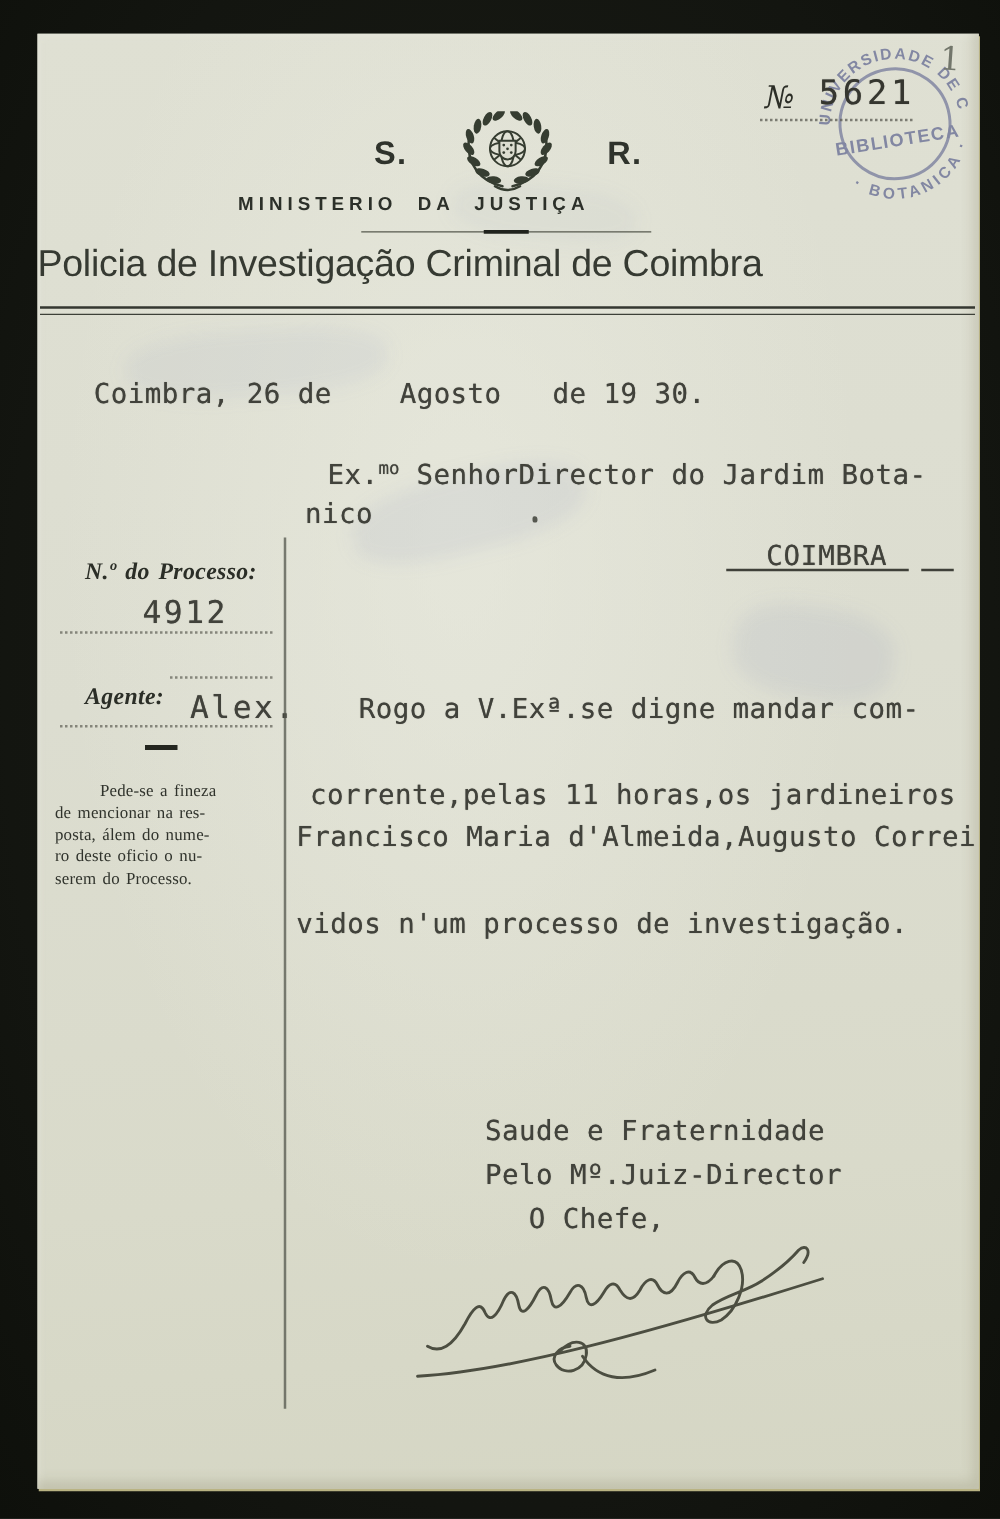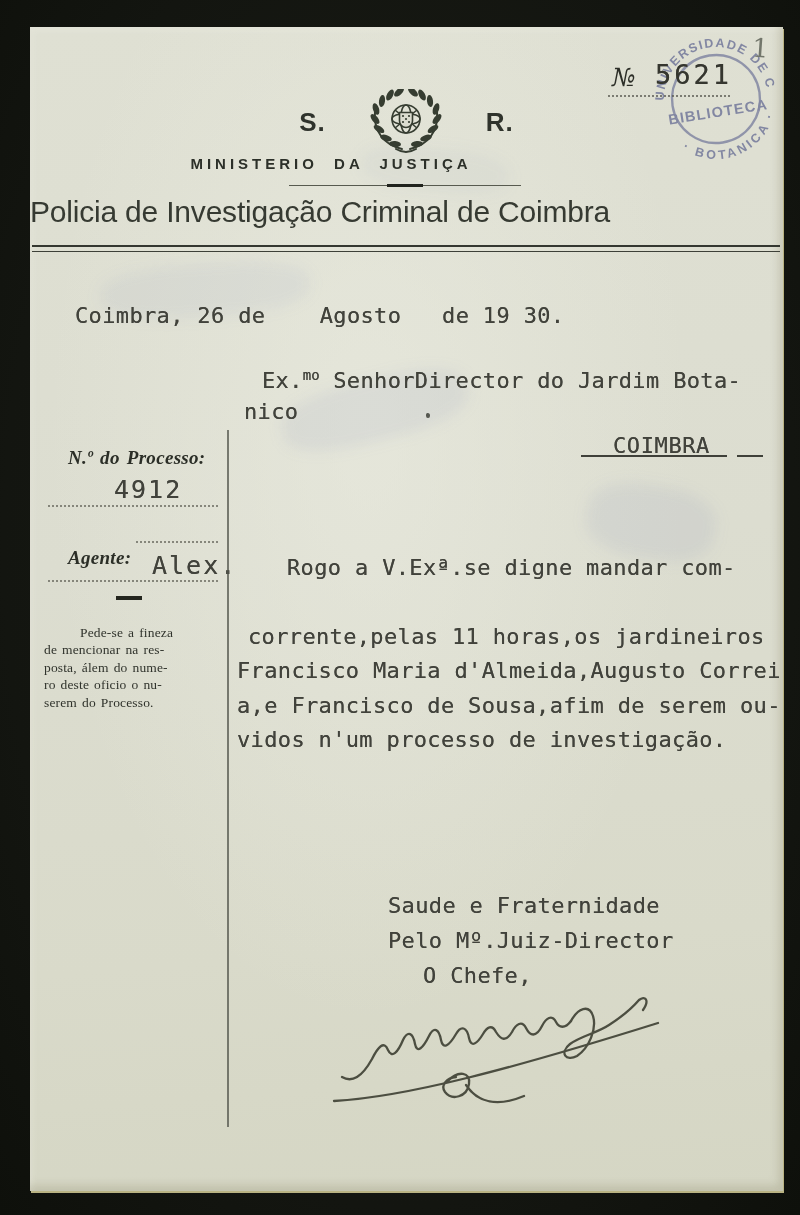--- a/index.html
+++ b/index.html
@@ -210,21 +210,20 @@
     <div>posta, álem do nume-</div>
     <div>ro deste oficio o nu-</div>
     <div>serem do Processo.</div>
   </div>
 
   <div class="abs vrule"></div>
 
   <div class="abs typed body-line bl0">Rogo a V.Exª.se digne mandar com-</div>
   <div class="abs typed body-line bl2">corrente,pelas 11 horas,os jardineiros</div>
   <div class="abs typed body-line bl3">Francisco Maria d'Almeida,Augusto Correi</div>
-  <div class="abs typed body-line bl4">a,e Francisco de Sousa,afim de serem ou-</div>
   <div class="abs typed body-line bl5">vidos n'um processo de investigação.</div>
 
   <div class="abs typed close1">Saude e Fraternidade</div>
   <div class="abs typed close2">Pelo Mº.Juiz-Director</div>
   <div class="abs typed close3">O Chefe,</div>
 
   <svg class="abs signature" viewBox="0 0 350 150">
     <g fill="none" stroke="#4c4e41" stroke-width="2.3" stroke-linecap="round" stroke-linejoin="round">
       <path d="M16,94 C26,100 36,94 46,76 C52,64 58,57 62,67 C66,76 72,69 77,57
                C82,47 87,50 89,61 C91,71 97,65 103,53 C108,43 113,46 115,57

